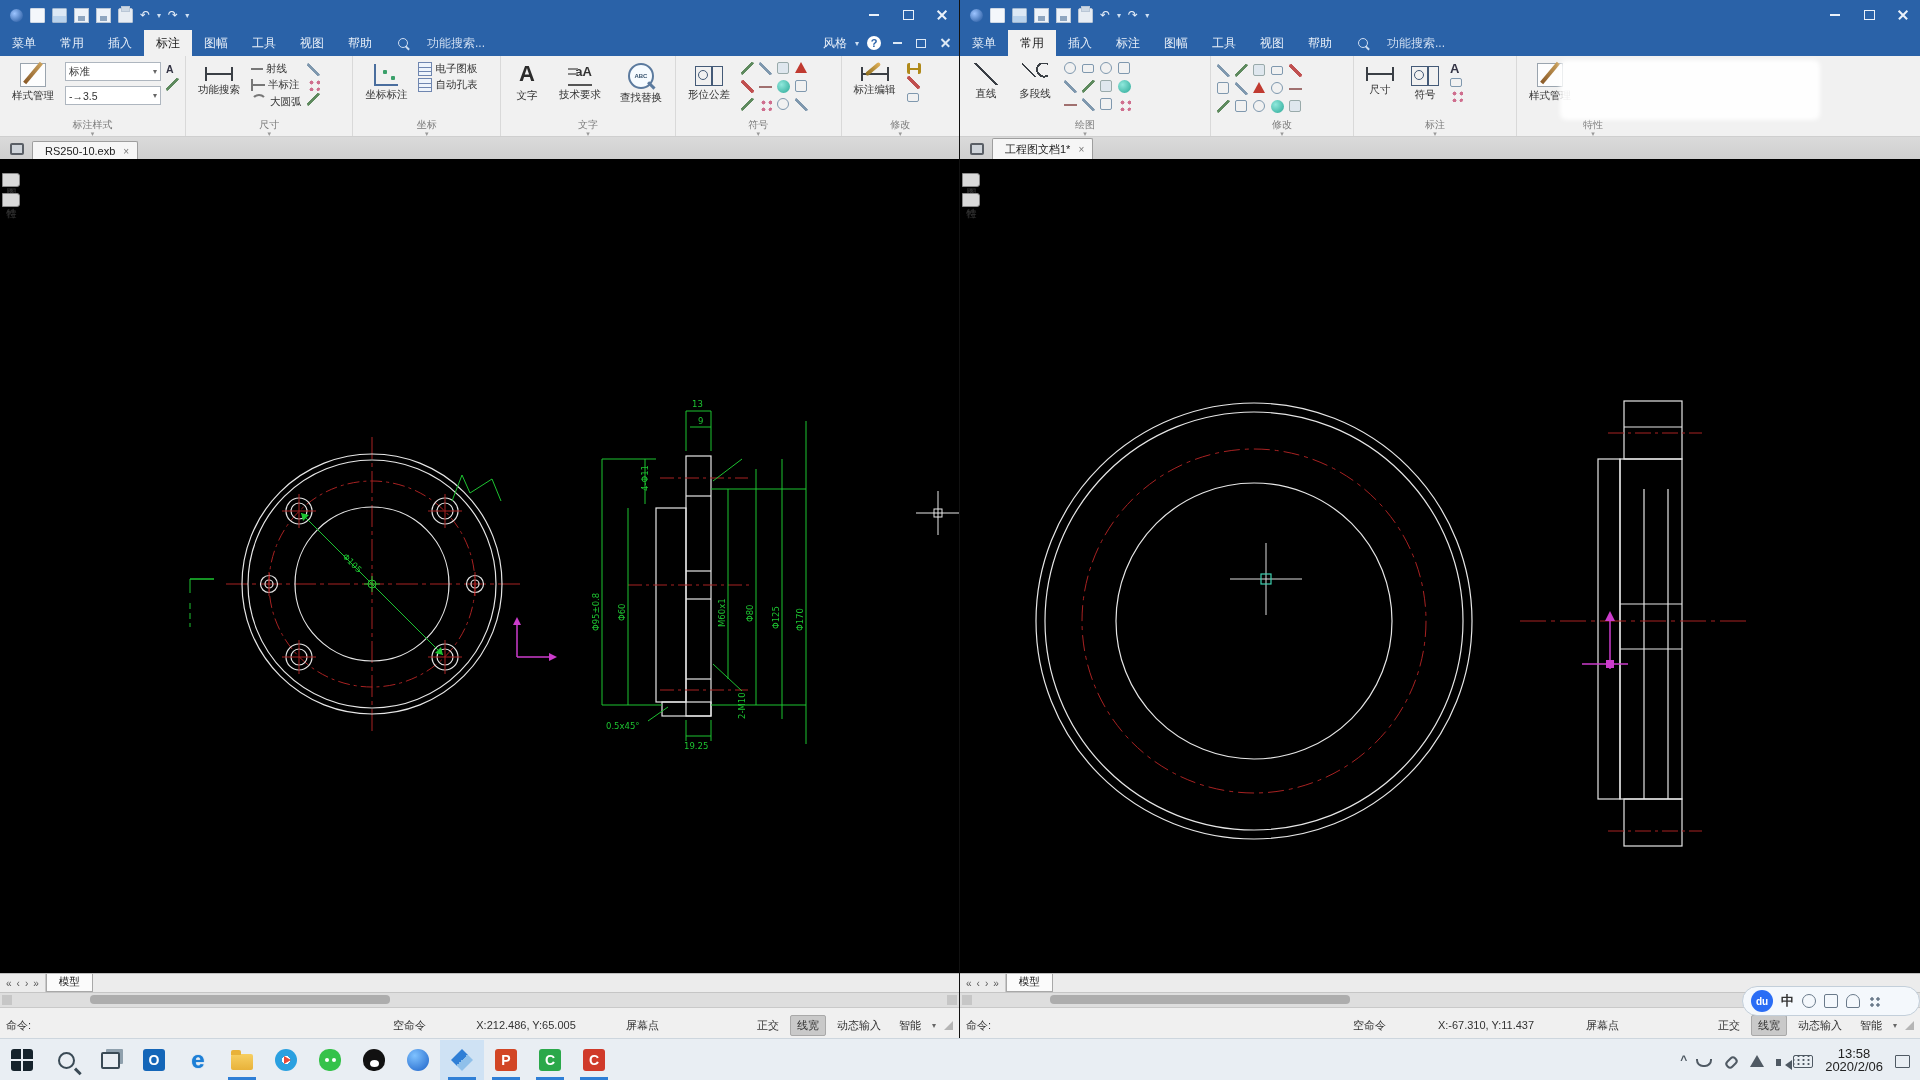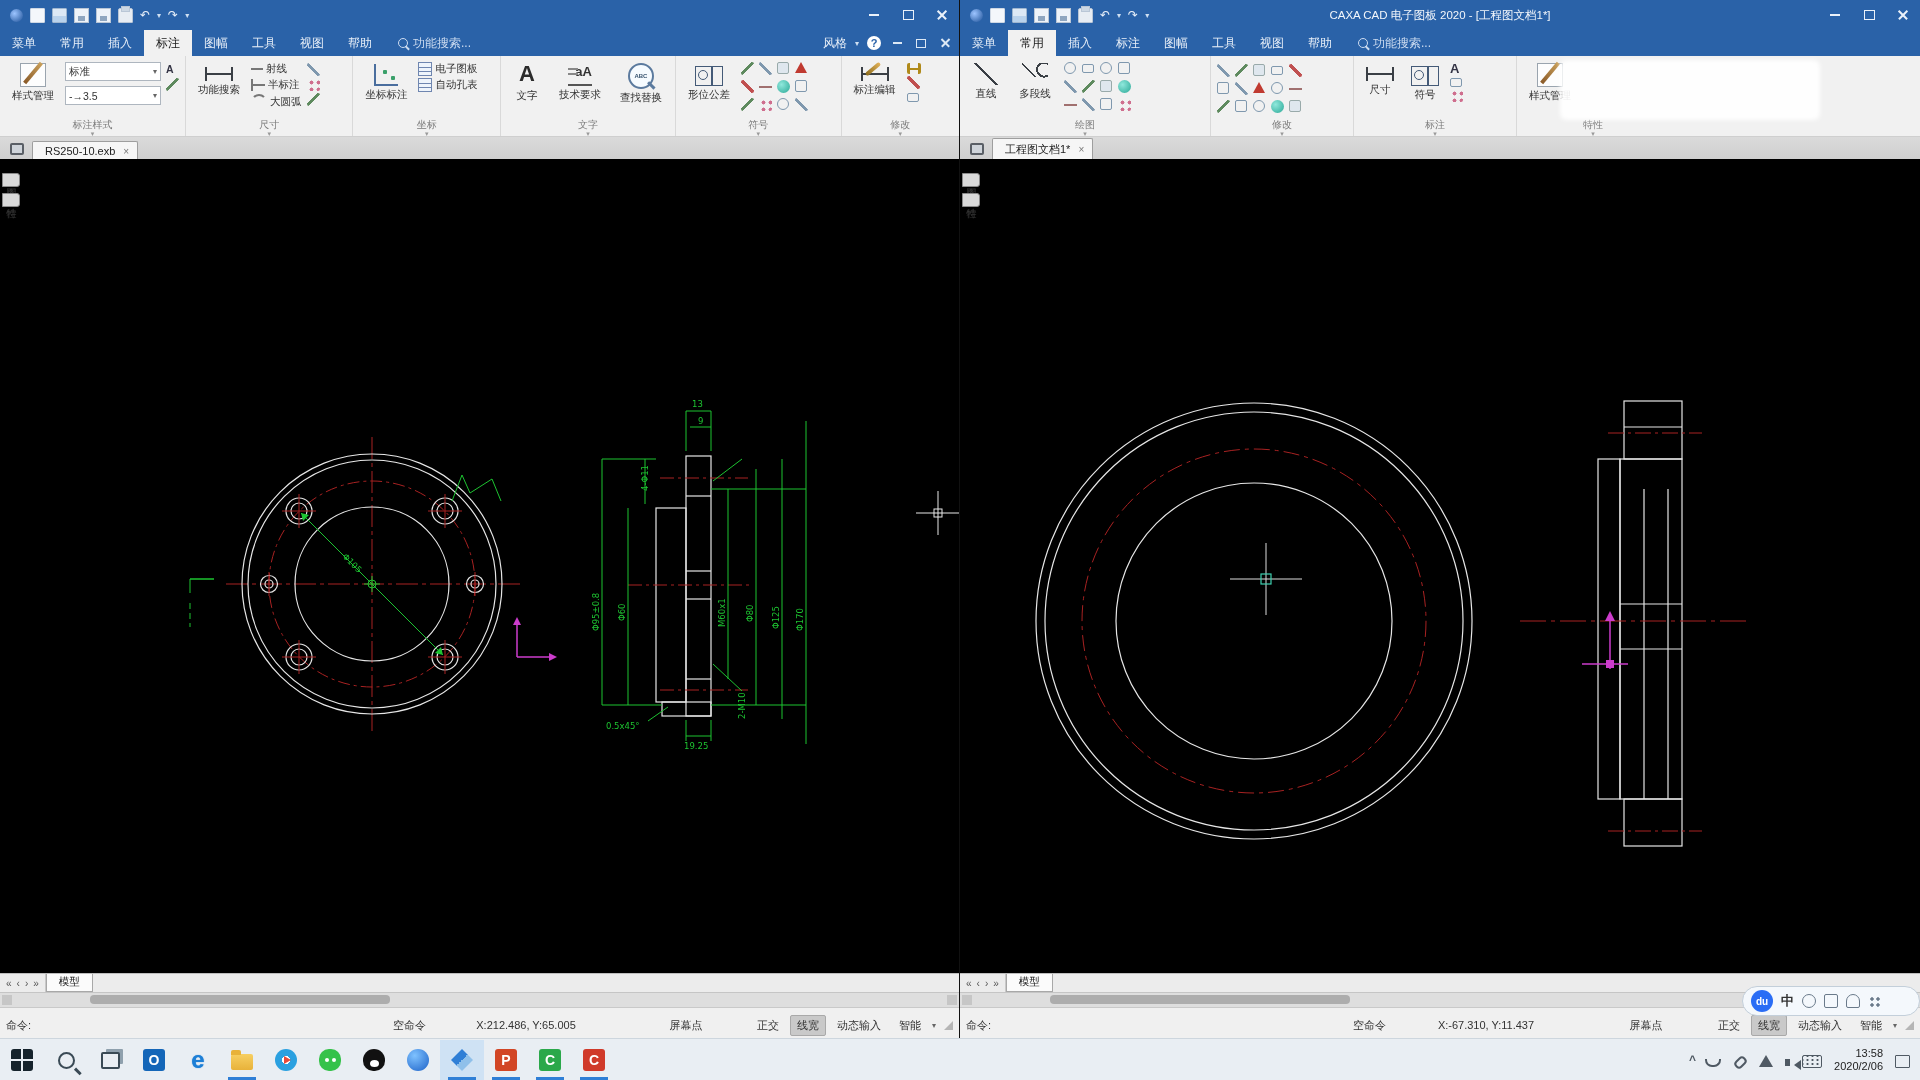--- a/index.html
+++ b/index.html
@@ -25,21 +25,21 @@
   .wc-group{margin-left:auto;display:flex;align-items:center;height:100%}
   .wc{width:34px;height:100%;position:relative;display:flex;align-items:center;justify-content:center}
   .wc-min::after{content:"";width:10px;height:2px;background:#eaf1fa}
   .wc-max::after{content:"";width:9px;height:8px;border:1.5px solid #eaf1fa}
   .wc-close::before,.wc-close::after{content:"";position:absolute;width:12px;height:1.6px;background:#eaf1fa}
   .wc-close::before{transform:rotate(45deg)}.wc-close::after{transform:rotate(-45deg)}
   
   .menubar{height:26px;background:#2a62a8;display:flex;align-items:stretch;color:#e8eff8;flex:0 0 auto}
   .mtab{padding:5px 12px 0;cursor:default}
   .mtab.active{background:#f1f1f1;color:#1c1c1c}
-  .msearch{display:flex;align-items:center;gap:5px;margin-left:14px;color:#cddcf0}
+  .msearch{display:flex;align-items:center;gap:19px;margin-left:14px;color:#cddcf0}
   .mag{width:8px;height:8px;border:1.5px solid #cddcf0;border-radius:50%;position:relative;display:inline-block}
   .mag::after{content:"";position:absolute;width:5px;height:1.5px;background:#cddcf0;left:6px;top:8px;transform:rotate(45deg)}
   .mright{margin-left:auto;display:flex;align-items:center;gap:8px;padding-right:6px}
   .qmark{width:14px;height:14px;border-radius:50%;background:#fff;color:#2a62a8;font-weight:bold;font-size:11px;
     display:flex;align-items:center;justify-content:center}
   .mwc{width:16px;height:14px;position:relative;display:flex;align-items:center;justify-content:center;color:#dce8f5}
   .mwc.b-min::after{content:"";width:9px;height:2px;background:#dce8f5}
   .mwc.b-rest::after{content:"";width:8px;height:7px;border:1.5px solid #dce8f5}
   .mwc.b-close::before,.mwc.b-close::after{content:"";position:absolute;width:11px;height:1.5px;background:#dce8f5}
   .mwc.b-close::before{transform:rotate(45deg)}.mwc.b-close::after{transform:rotate(-45deg)}
@@ -119,21 +119,21 @@
   .hscroll{height:14px;background:#dedede;border-top:1px solid #c5c5c5;position:relative;flex:0 0 auto}
   .hthumb{position:absolute;top:2px;left:90px;width:300px;height:9px;background:#adadad;border-radius:4px}
   .hbtn{position:absolute;top:2px;width:10px;height:10px;background:#c6c6c6}
   .hbtn.l{left:2px}.hbtn.r{right:2px}
   
   .statusbar{height:34px;background:#f0f0f0;border-top:1px solid #c9c9c9;display:flex;align-items:center;
     font-size:11px;color:#333;padding:0 6px;gap:0;flex:0 0 auto}
   .st-cmd{width:230px}
   .st-mode{width:190px;text-align:right}
   .st-coord{width:200px;text-align:center}
-  .st-pt{width:120px;text-align:center}
+  .st-pt{width:120px;text-align:left}
   .toggles{margin-left:auto;display:flex;align-items:center;gap:4px}
   .tg{padding:3px 7px;border-radius:2px}
   .tg.pressed{background:#c9c9c9;border:1px solid #a9a9a9;padding:2px 6px}
   .tg-car{font-size:8px;color:#666}
   .grip{width:0;height:0;border-left:9px solid transparent;border-bottom:9px solid #b5b5b5;margin-left:4px}
   
   .taskbar{position:absolute;left:0;top:1038px;width:1920px;height:42px;background:#e9eef3;border-top:1px solid #cdd6de;
     display:flex;align-items:center;z-index:5}
   .tb-ico{width:44px;height:40px;display:flex;align-items:center;justify-content:center;position:relative}
   .tb-ico.running::after{content:"";position:absolute;bottom:0;left:8px;right:8px;height:3px;background:#2f7fd6}
@@ -164,21 +164,21 @@
   .tr{width:14px;height:14px;position:relative;opacity:.85}
   .tr-chev{font-size:12px;font-weight:bold;width:auto;height:auto}
   .tr-mic{background:#35404a;width:6px;height:10px;border-radius:3px;margin:0 auto}
   .tr-mic::after{content:"";position:absolute;left:-3px;top:6px;width:12px;height:6px;border:2px solid #35404a;border-top:none;border-radius:0 0 7px 7px}
   .tr-net{width:0;height:0;border-left:7px solid transparent;border-right:7px solid transparent;border-bottom:12px solid #35404a;margin-top:2px}
   .tr-spk{background:#35404a;width:5px;height:7px;margin-top:4px}
   .tr-spk::after{content:"";position:absolute;left:4px;top:1px;border:5px solid transparent;border-right:7px solid #35404a}
   .tr-link{border:2px solid #35404a;border-radius:4px;width:9px;height:5px;transform:rotate(-45deg);margin-top:4px}
   .tr-kbd{border:1.5px solid #35404a;border-radius:2px;width:18px;height:11px;margin-top:2px;background:
     radial-gradient(circle,#35404a 1px,transparent 1.2px) 2px 2px/5px 4px}
-  .clock{font-size:11px;text-align:right;line-height:13px;color:#222}
+  .clock{font-size:13px;text-align:center;line-height:13px;color:#222}
   .tr-note{border:1.5px solid #35404a;width:13px;height:11px;border-radius:1px;margin-top:2px}
   
   .ime{position:absolute;left:1742px;top:986px;width:178px;height:30px;background:#f4f8fc;border:1px solid #c3cfda;
     border-radius:15px;display:flex;align-items:center;gap:8px;padding:0 8px;z-index:6;box-sizing:border-box}
   .du{width:22px;height:22px;border-radius:50%;background:#2a6df5;color:#fff;font-weight:bold;font-size:10px;
     display:flex;align-items:center;justify-content:center}
   .ime-zh{font-size:13px;color:#333;font-weight:bold}
   .ime-i{width:12px;height:12px;border:1.5px solid #6a7a8a;border-radius:2px}
   .ime-i.round{border-radius:50%}
   .ime-i.person{border-radius:50% 50% 2px 2px}
@@ -528,21 +528,20 @@
         <span class="q q-new"></span>
         <span class="q q-open"></span>
         <span class="q q-save"></span>
         <span class="q q-save"></span>
         <span class="q q-print"></span>
         <span class="q q-glyph">↶</span>
         <span class="q q-caret">▾</span>
         <span class="q q-glyph">↷</span>
         <span class="q q-caret">▾</span>
       </div>
-      <div class="wtitle">CAXA CAD 电子图板 2020 - [工程图文档1*]</div>
       <div class="wc-group">
         <span class="wc wc-min"></span>
         <span class="wc wc-max"></span>
         <span class="wc wc-close"></span>
       </div>
     </div>
 
     <div class="menubar">
       <div class="mtab">菜单</div>
       <div class="mtab active">常用</div>

